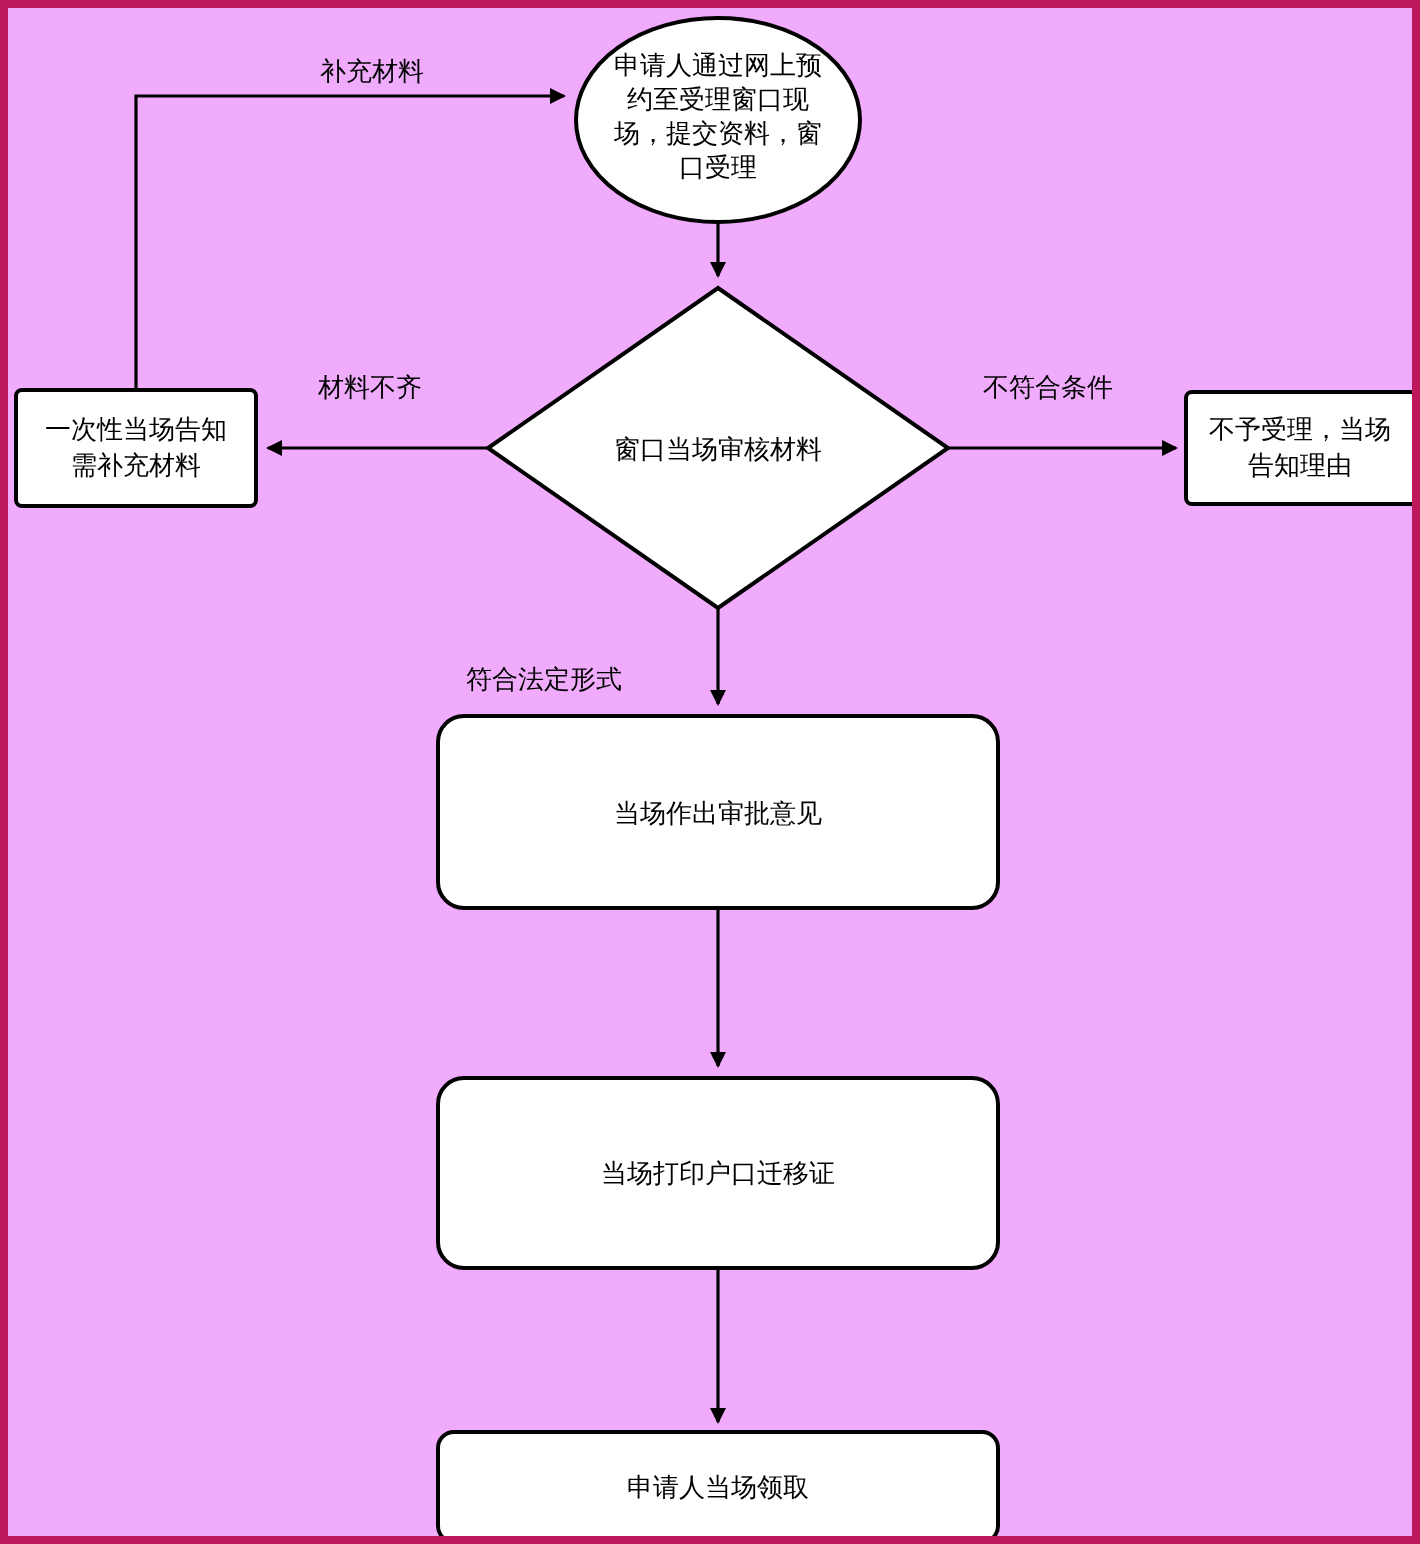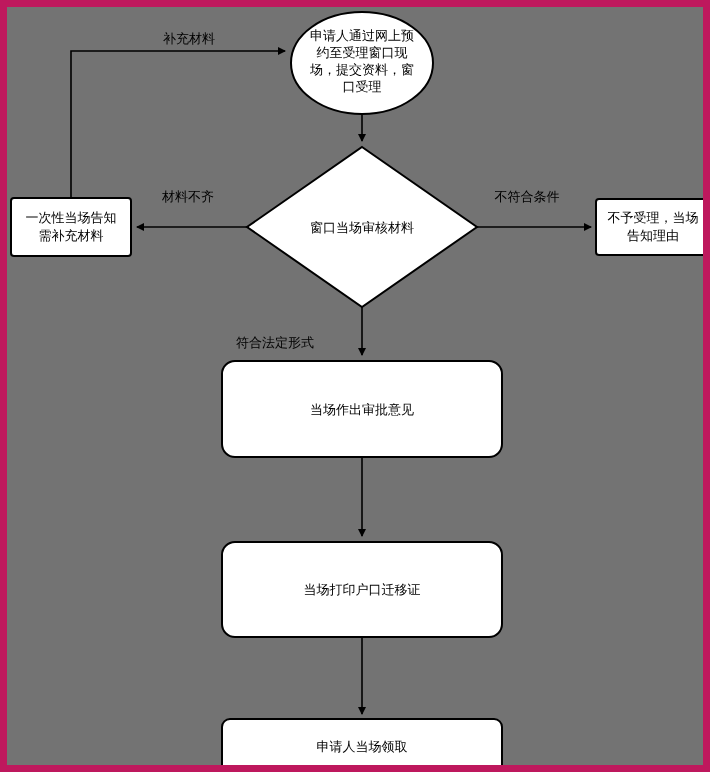--- a/index.html
+++ b/index.html
@@ -4,22 +4,22 @@
 <style>
   html, body {
     margin: 0;
     padding: 0;
     background: #ffffff;
   }
   .canvas {
     width: 710px;
     height: 772px;
     box-sizing: border-box;
-    border: 7px solid #be185d;
-    background: #737373;
+    border: 4px solid #be185d;
+    background: #f0abfc;
     position: relative;
     overflow: hidden;
   }
   svg {
     display: block;
     font-family: "DejaVu Sans", "Liberation Sans", sans-serif;
   }
   .shape {
     fill: #ffffff;
     stroke: #000000;

